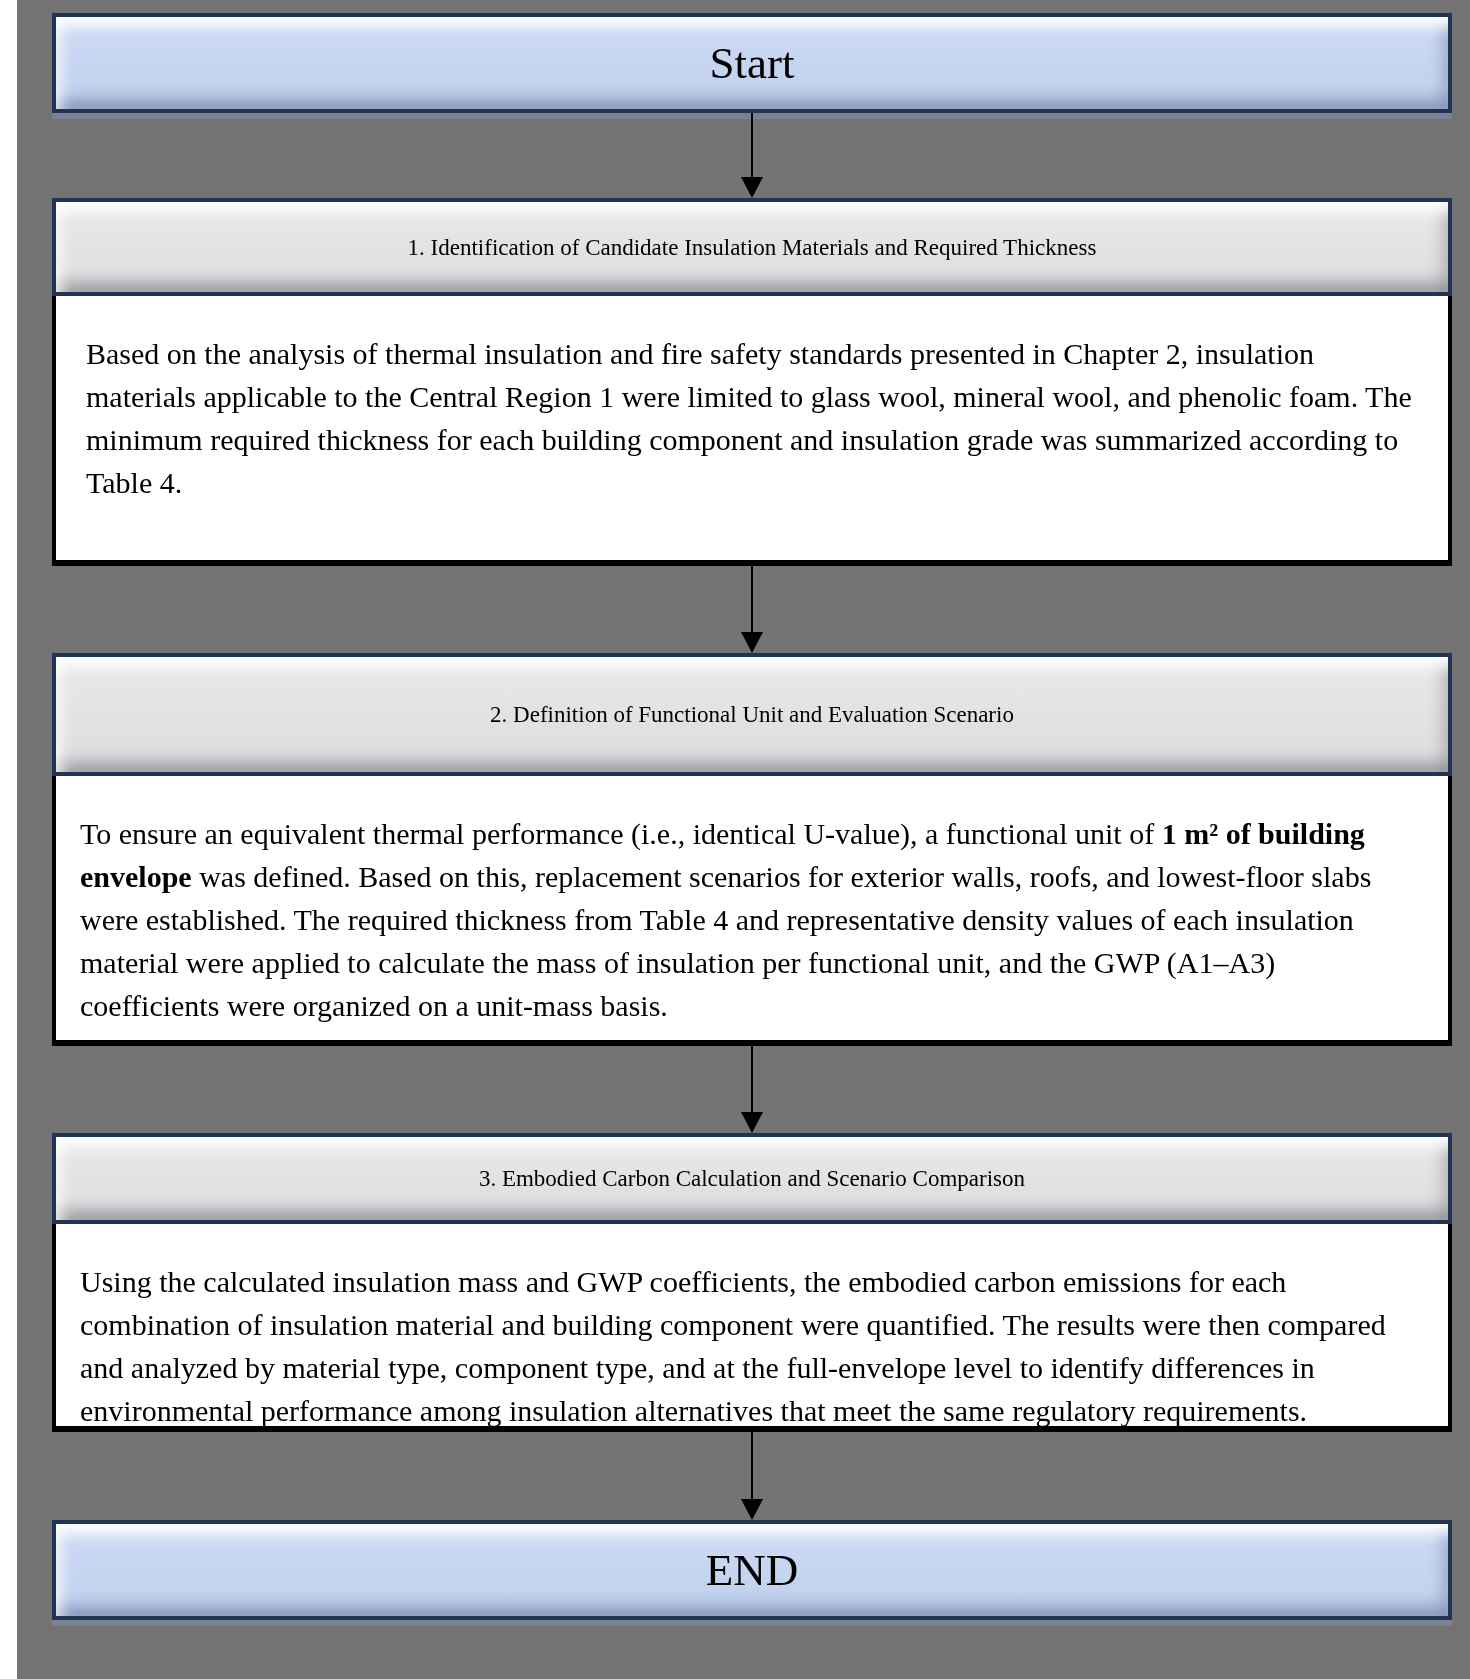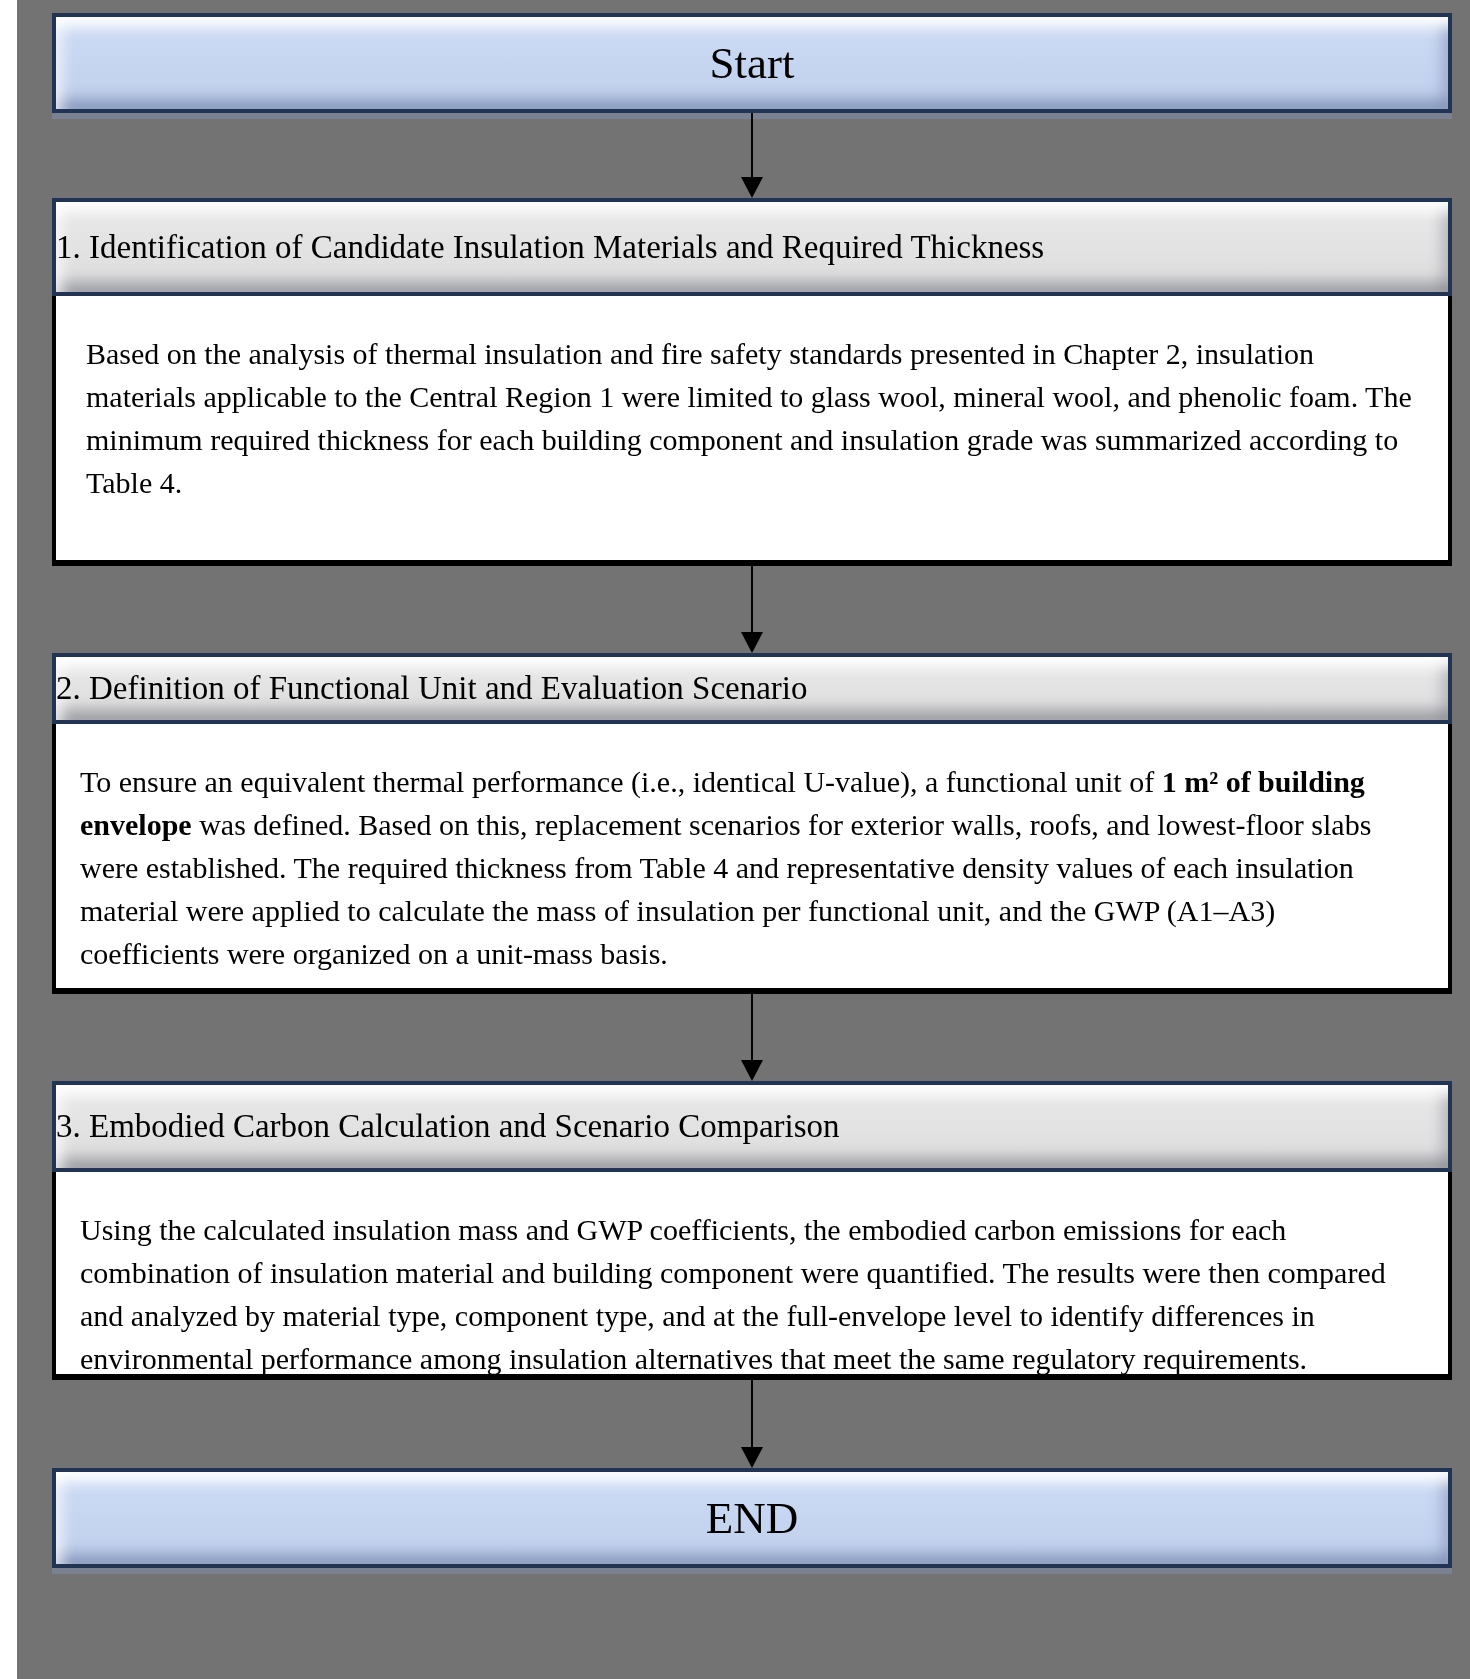--- a/index.html
+++ b/index.html
@@ -35,22 +35,22 @@
   .step-header{
     box-sizing:border-box;
     height:96px;
     border:4px solid #223453;
     background:linear-gradient(#e9e9ea 0%, #e2e2e3 55%, #dcdcdd 100%);
     box-shadow:
       inset 0 20px 14px -10px rgba(255,255,255,0.97),
       inset 16px 0 14px -10px rgba(255,255,255,0.80),
       inset -16px 0 14px -10px rgba(110,112,120,0.40),
       inset 0 -20px 14px -10px rgba(110,112,120,0.55);
-    display:flex;align-items:center;justify-content:flex-start;
-    font-size:33px;
+    display:flex;align-items:center;justify-content:center;
+    font-size:23px;
     line-height:1;
   }
   
   .step-body{
     box-sizing:border-box;
     border:4px solid #000;
     border-top:none;
     border-bottom-width:6px;
     background:#ffffff;
     padding:36px 26px 0 24px;
@@ -69,21 +69,21 @@
     width:0;height:0;
     border-left:11px solid transparent;
     border-right:11px solid transparent;
     border-top:21px solid #000;
   }
   .gap1{height:85px;}
   .gap2{height:87px;}
   .gap3{height:87px;}
   .gap4{height:88px;}
   .h-s1{height:98px;}
-  .h-s2{height:71px;}
+  .h-s2{height:123px;}
   .h-s3{height:91px;}
   .b-s1{height:270px;padding-left:30px;}
   .b-s2{height:270px;}
   .b-s3{height:208px;}
 </style>
 </head>
 <body>
 
 <div class="page">
 

